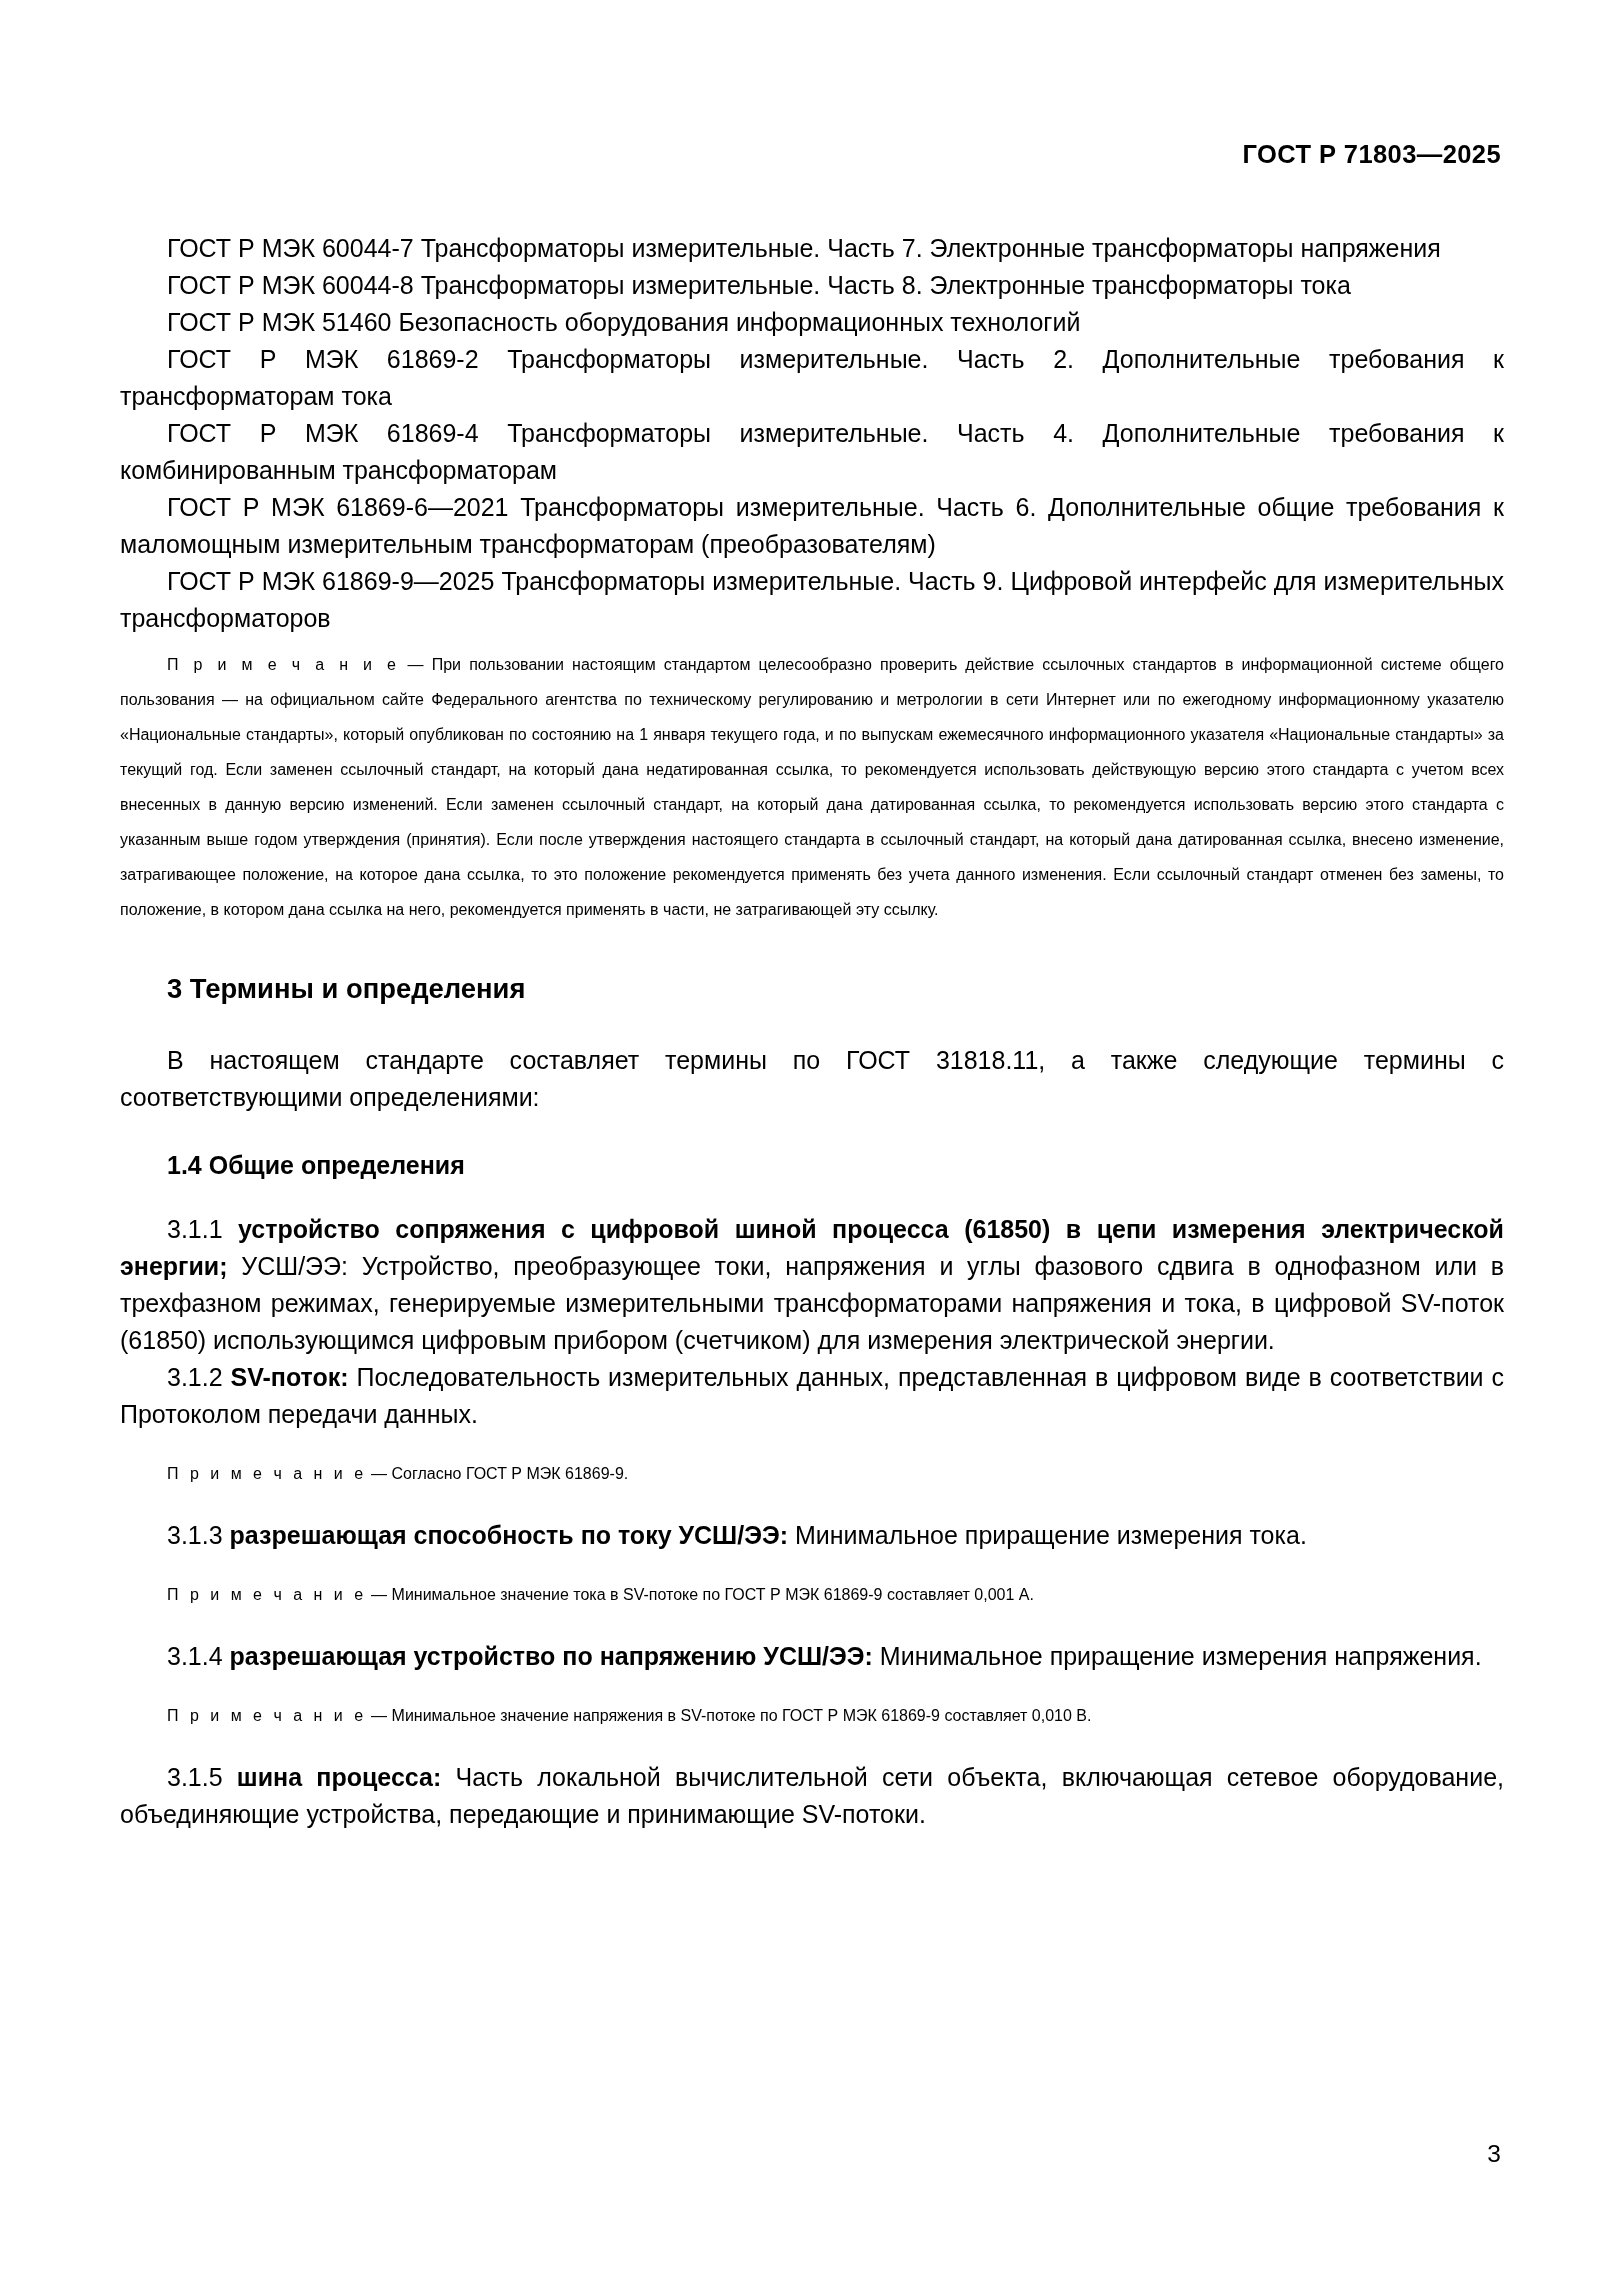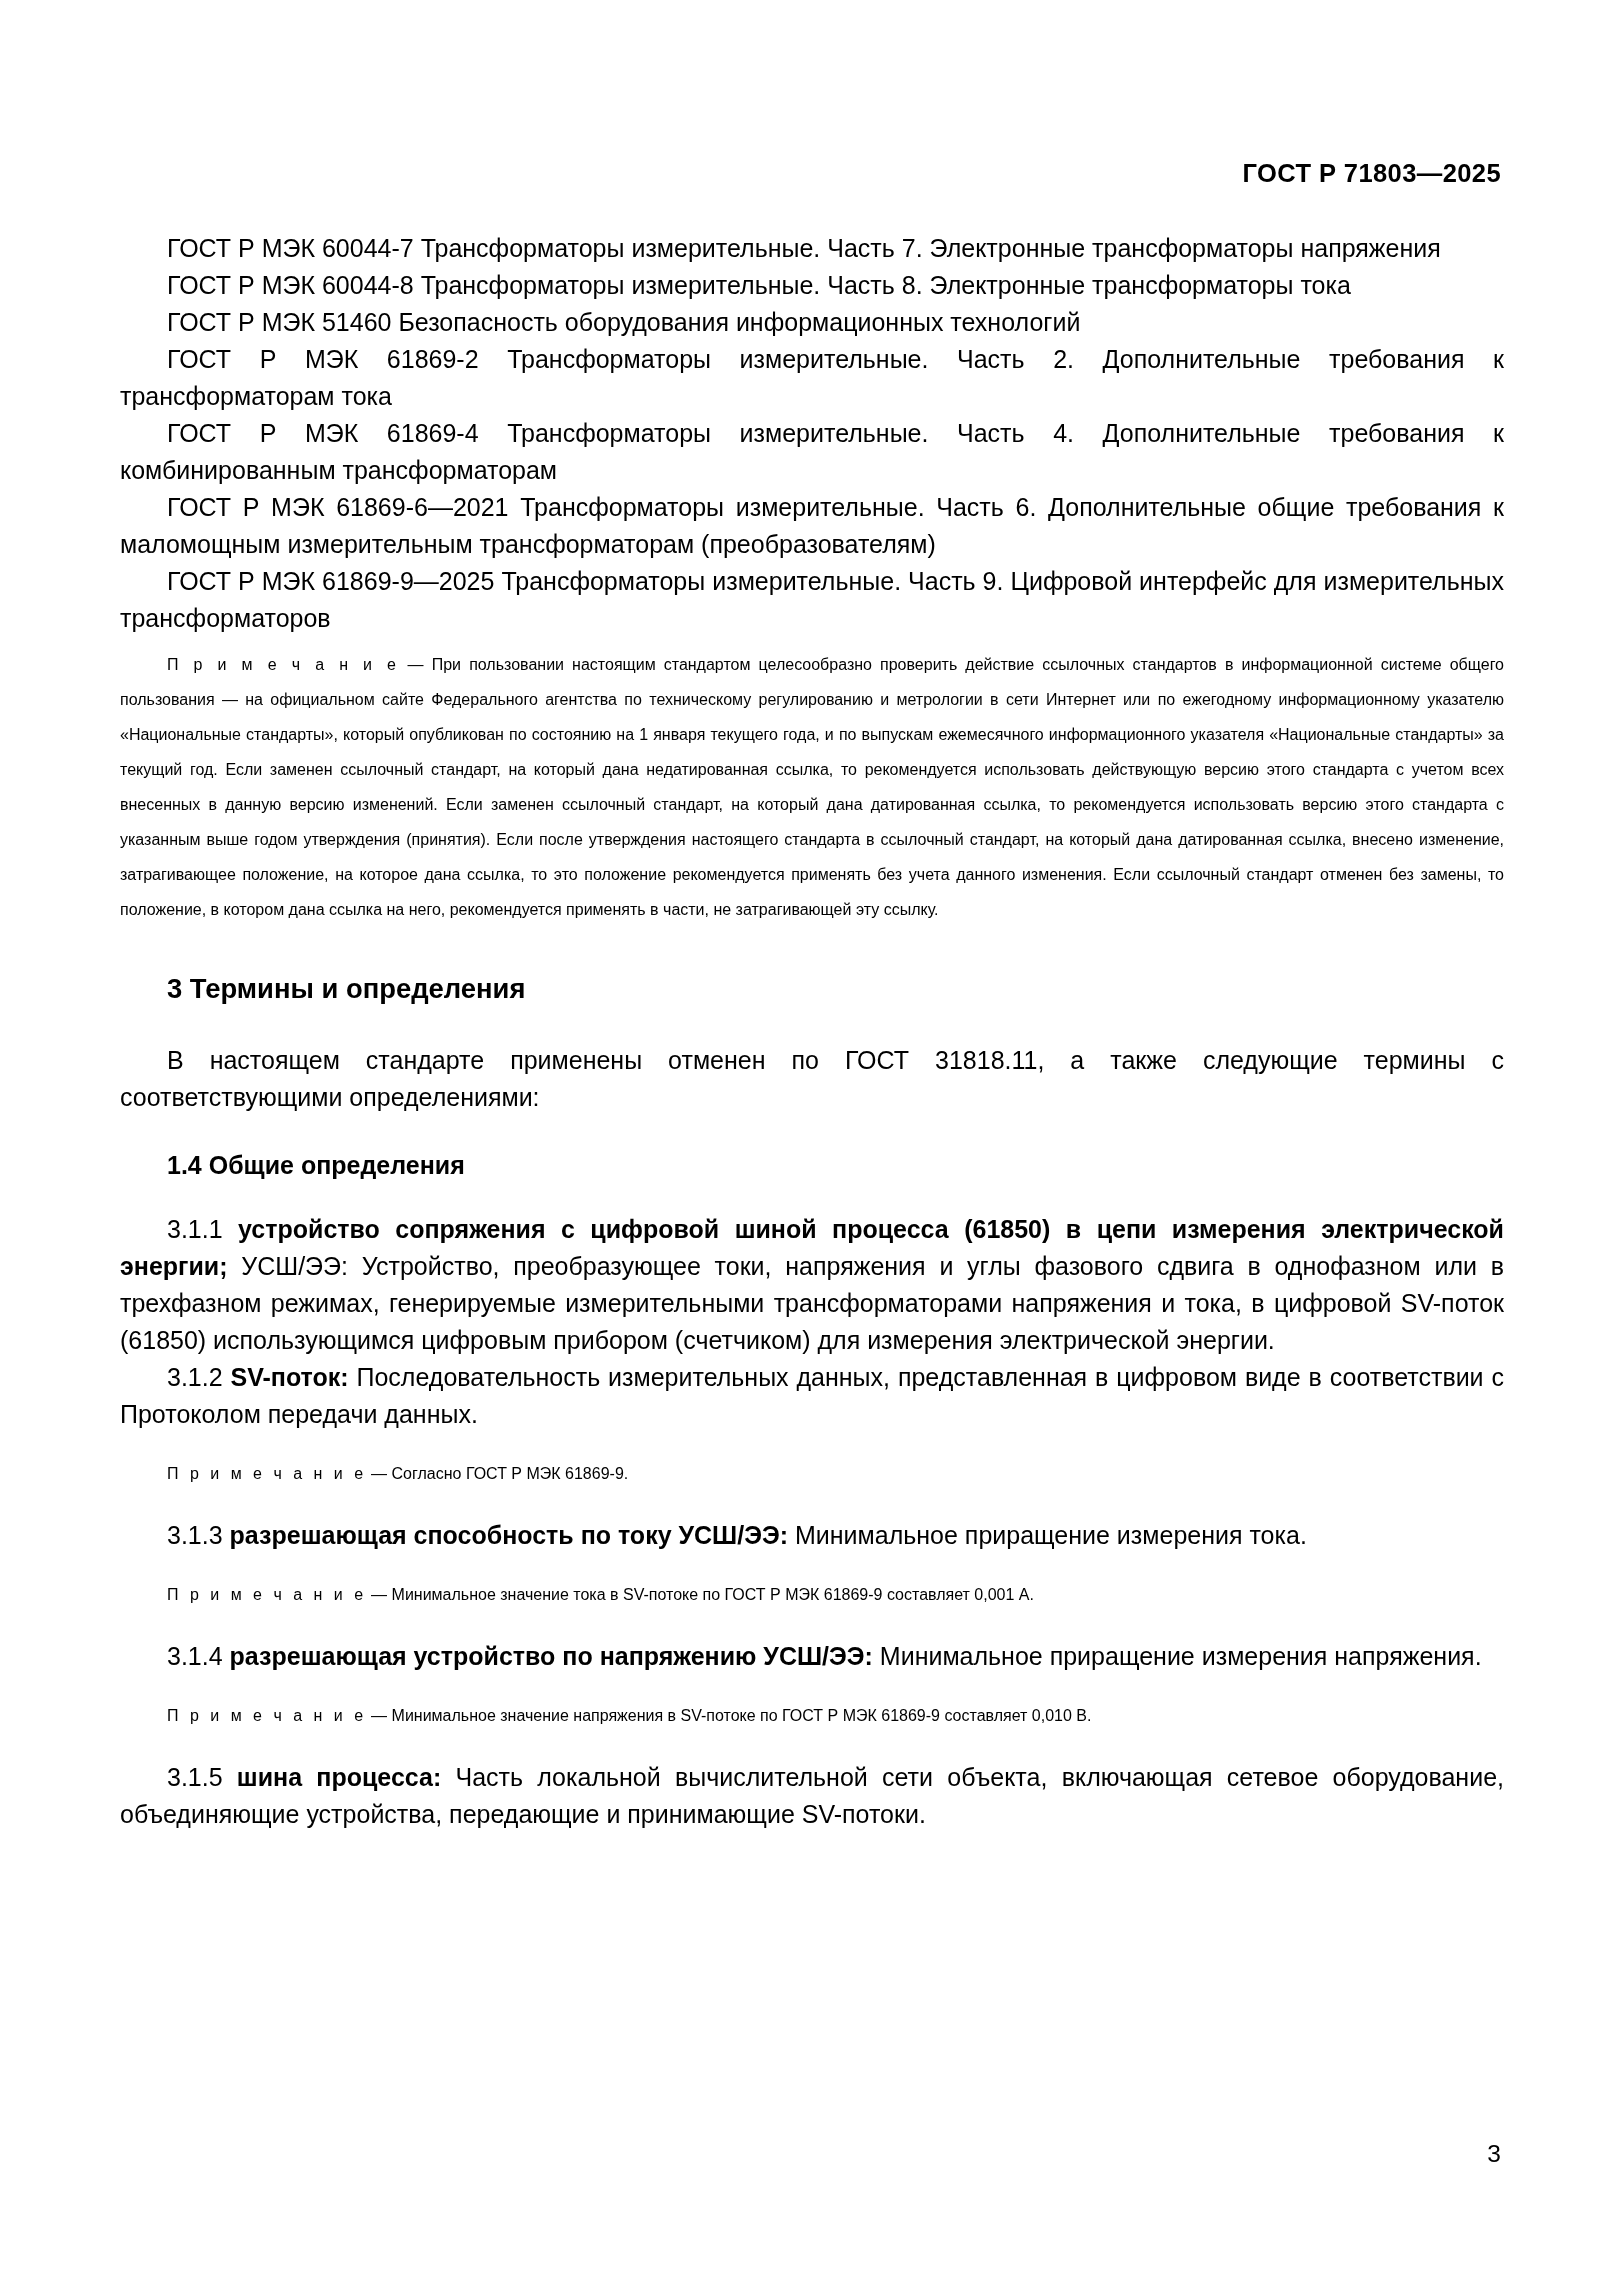--- a/index.html
+++ b/index.html
@@ -16,21 +16,21 @@
     position: relative;
     width: 1621px;
     height: 2293px;
     margin: 0 auto;
     background: #ffffff;
     box-sizing: border-box;
     overflow: hidden;
   }
   .page-header {
     position: absolute;
-    top: 159px;
+    top: 140px;
     left: 0;
     right: 120px;
     text-align: right;
     font-size: 25.5px;
     font-weight: bold;
     letter-spacing: 0.4px;
   }
   .content {
     position: absolute;
     top: 230px;
@@ -123,21 +123,21 @@
     <div class="sp-after-reflist"></div>
 
     <p class="note"><span class="note-lead">П р и м е ч а н и е</span><span class="note-sep">  — </span><span>При пользовании настоящим стандартом целесообразно проверить действие ссылочных стандартов в информационной системе общего пользования — на официальном сайте Федерального агентства по техническому регулированию и метрологии в сети Интернет или по ежегодному информационному указателю «Национальные стандарты», который опубликован по состоянию на 1 января текущего года, и по выпускам ежемесячного информационного указателя «Национальные стандарты» за текущий год. Если заменен ссылочный стандарт, на который дана недатированная ссылка, то рекомендуется использовать действующую версию этого стандарта с учетом всех внесенных в данную версию изменений. Если заменен ссылочный стандарт, на который дана датированная ссылка, то рекомендуется использовать версию этого стандарта с указанным выше годом утверждения (принятия). Если после утверждения настоящего стандарта в ссылочный стандарт, на который дана датированная ссылка, внесено изменение, затрагивающее положение, на которое дана ссылка, то это положение рекомендуется применять без учета данного изменения. Если ссылочный стандарт отменен без замены, то положение, в котором дана ссылка на него, рекомендуется применять в части, не затрагивающей эту ссылку.</span></p>
 
     <div class="sp-sec-before"></div>
 
     <h2 class="sec">3 Термины и определения</h2>
 
     <div class="sp-sec-after"></div>
 
-    <p class="body-par">В настоящем стандарте применены отменен по ГОСТ 31818.11, а также следующие термины с соответствующими определениями:</p>
+    <p class="body-par">В настоящем стандарте составляет термины по ГОСТ 31818.11, а также следующие термины с соответствующими определениями:</p>
 
     <div class="sp-sub-before"></div>
 
     <h3 class="subsec">1.4 Общие определения</h3>
 
     <div class="sp-sub-after"></div>
 
     <p class="body-par"><span>3.1.1 </span><span class="term">устройство сопряжения с цифровой шиной процесса (61850) в цепи измерения электрической энергии;</span><span> УСШ/ЭЭ: Устройство, преобразующее токи, напряжения и углы фазового сдвига в однофазном или в трехфазном режимах, генерируемые измерительными трансформаторами напряжения и тока, в цифровой SV-поток (61850) использующимся цифровым прибором (счетчиком) для измерения электрической энергии.</span></p>
 
     <p class="body-par"><span>3.1.2 </span><span class="term">SV-поток:</span><span> Последовательность измерительных данных, представленная в цифровом виде в соответствии с Протоколом передачи данных.</span></p>

